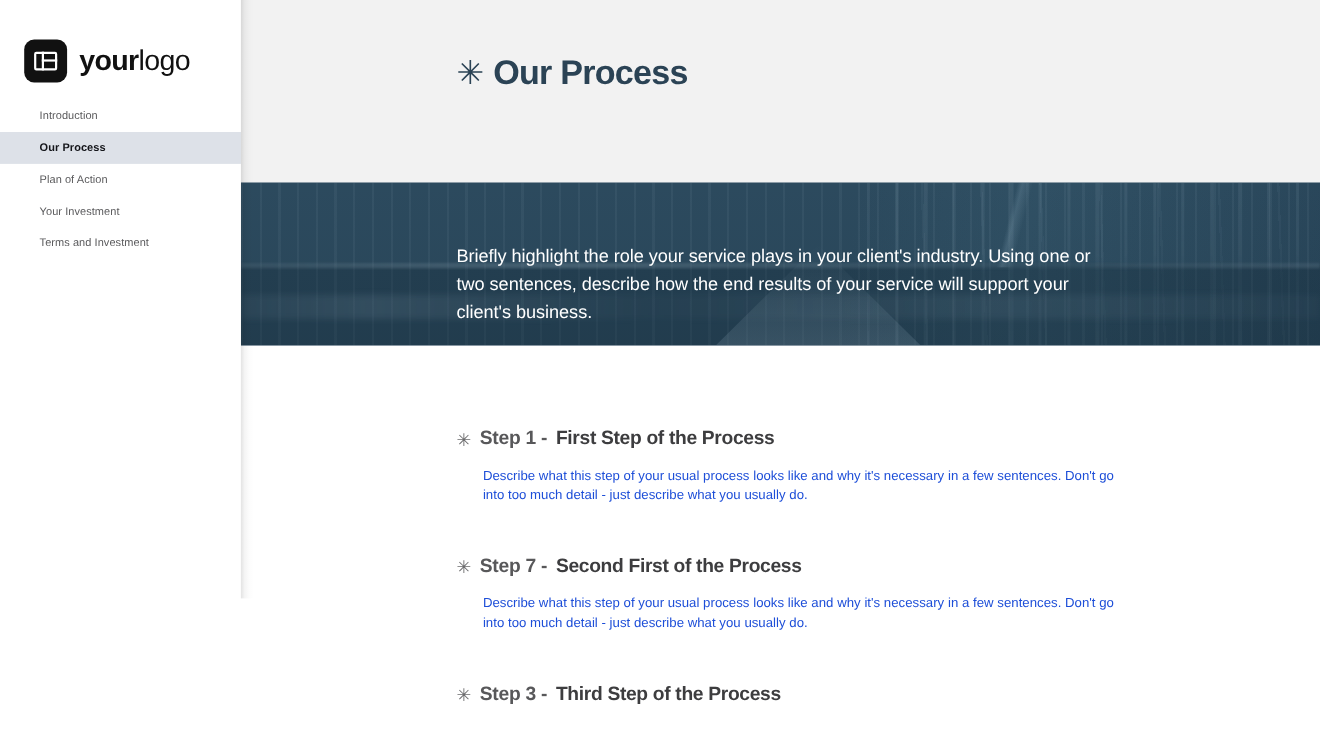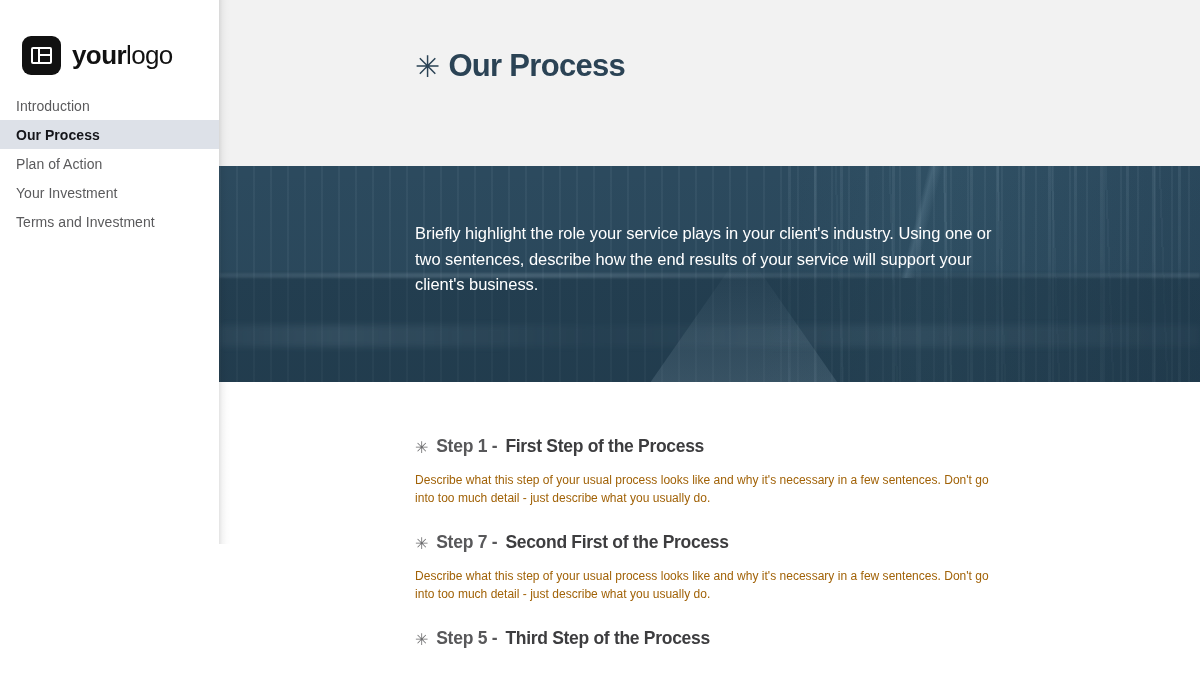--- a/index.html
+++ b/index.html
@@ -39,21 +39,21 @@
   #brand-mark .glyph:after {
     content:""; position:absolute; left:5px; top:5.5px; right:-2px; height:2px; background:#ffffff;
   }
   #brand-text { font-size:26px; letter-spacing:-0.6px; color:#111111; white-space:nowrap; line-height:1; }
   #brand-text .b { font-weight:700; }
   #brand-text .l { font-weight:300; }
 
   #nav { margin-top:3px; }
   .nav-item {
     height:29px; display:flex; align-items:center;
-    padding-left:16px; font-size:14px; color:#5a5a5c;
+    padding-left:36px; font-size:10px; color:#5a5a5c;
     letter-spacing:0.05px; cursor:pointer; white-space:nowrap;
   }
   .nav-item.active { background:#dde1e8; color:#14151a; font-weight:700; }
 
   
   #main { position:relative; width:981px; height:684px; background:#ffffff; flex:0 0 981px; }
 
   #page-header {
     height:166px; background:#f2f2f2; position:relative;
   }
@@ -61,21 +61,21 @@
     position:absolute; left:196px; top:50px;
     display:flex; align-items:center; gap:9px;
     color:#2b4355; font-size:31px; font-weight:700; letter-spacing:-0.7px;
     line-height:1; white-space:nowrap;
   }
   .ast { display:inline-block; line-height:1; font-weight:400; }
   #page-title .ast { font-size:30px; color:#2b4355; position:relative; top:1px; }
 
   
   #hero {
-    position:relative; height:216px; overflow:hidden;
+    position:relative; height:148px; overflow:hidden;
     background:#2c4a5e;
   }
   #hero .photo {
     position:absolute; inset:0;
     background:
       linear-gradient(to bottom, rgba(18,40,54,0) 0%, rgba(18,40,54,0.06) 48%, rgba(14,34,47,0.30) 52%, rgba(14,34,47,0.34) 100%),
       repeating-linear-gradient(90deg, rgba(205,225,238,0.055) 0px, rgba(205,225,238,0.055) 2px, rgba(0,0,0,0) 2px, rgba(0,0,0,0) 17px),
       linear-gradient(100deg, rgba(44,74,94,1) 0%, rgba(44,74,94,1) 56%, rgba(48,80,100,1) 72%, rgba(41,70,90,1) 100%);
   }
   #hero .facade {
@@ -113,24 +113,24 @@
   
   #content { padding:52px 0 0 196px; }
   .step-block { margin-bottom:23px; }
   .step-head {
     display:flex; align-items:baseline; gap:8px;
     font-size:17.5px; color:#58585a; letter-spacing:-0.25px;
     line-height:24px; white-space:nowrap; margin-bottom:14px;
   }
   .step-head .ast { font-size:16px; color:#6c6c6e; position:relative; top:1px; }
   .step-head .num { font-weight:700; color:#58585a; }
-  .step-head .name { font-weight:700; color:#3d3d3f; letter-spacing:-0.3px; }
+  .step-head .name { font-weight:700; color:#3d3d3f; letter-spacing:-0.3px;margin-top:20px; }
   .step-body {
     width:578px; font-size:12px; line-height:17.5px;
-    color:#a16207; letter-spacing:0.02px;
+    color:#1d4ed8; letter-spacing:0.02px;margin-left:24px;
   }
 </style>
 </head>
 <body>
 
 <div id="page">
 
   <aside id="sidebar">
 
     <div id="brand">
@@ -187,21 +187,21 @@
           <span class="ast">✳</span>
           <span class="num">Step 7 -</span>
           <span class="name">Second First of the Process</span>
         </div>
         <p class="step-body">Describe what this step of your usual process looks like and why it's necessary in a few sentences. Don't go into too much detail - just describe what you usually do.</p>
       </div>
 
       <div class="step-block">
         <div class="step-head">
           <span class="ast">✳</span>
-          <span class="num">Step 5 -</span>
+          <span class="num">Step 3 -</span>
           <span class="name">Third Step of the Process</span>
         </div>
       </div>
 
     </section>
 
   </main>
 </div>
 
 </body></html>

